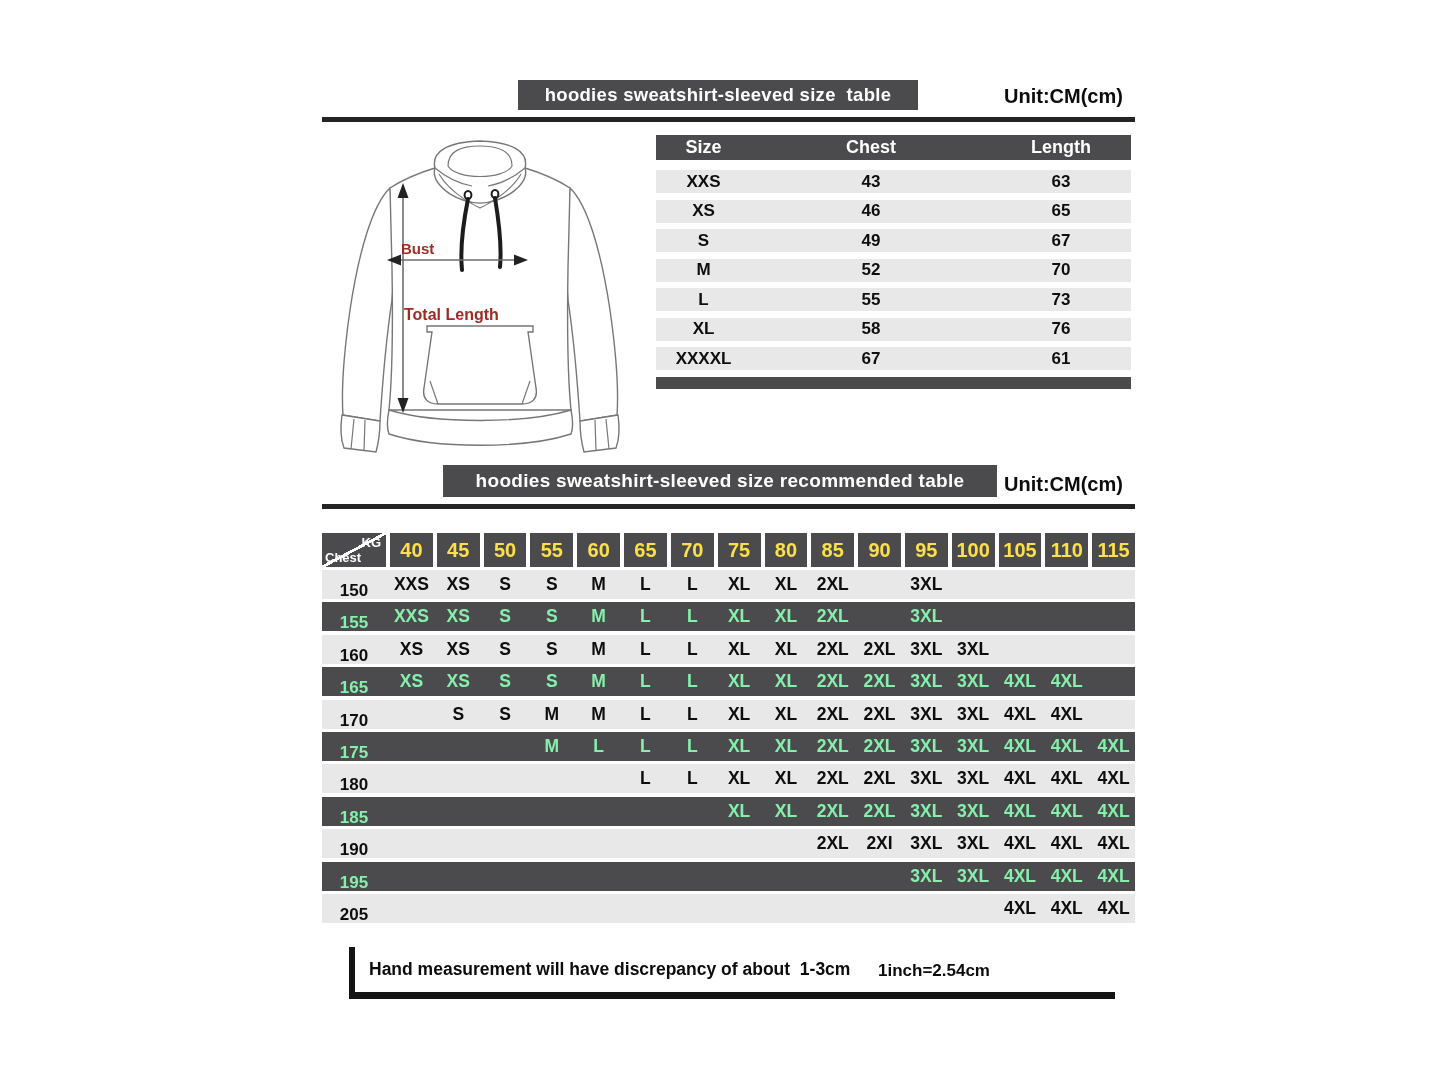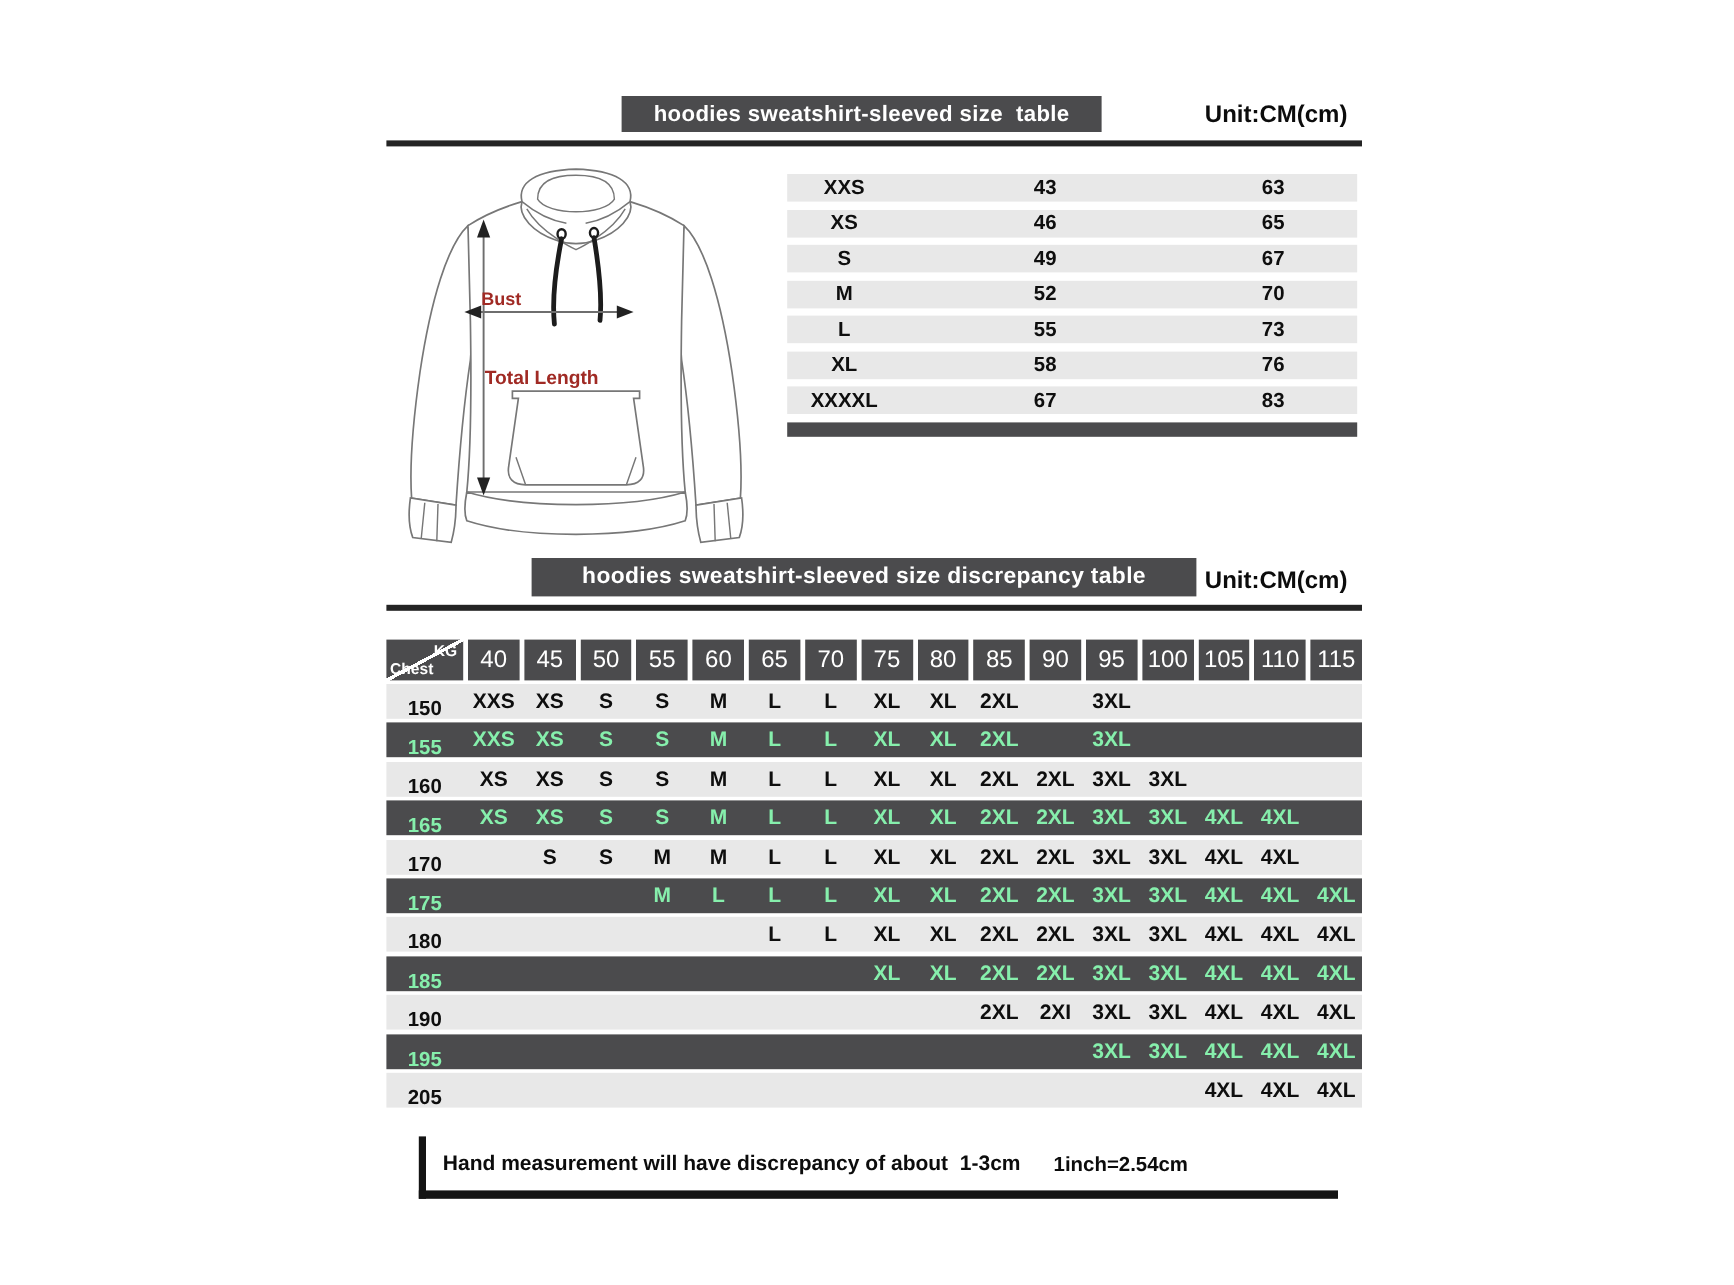--- a/index.html
+++ b/index.html
@@ -45,21 +45,21 @@
   #recTable{position:absolute;left:322px;top:533px;width:813px;}
   .r-head{display:flex;gap:4px;height:34px;margin-bottom:3px;}
   .r-corner{
     width:64px;flex:none;position:relative;color:#fff;font-weight:bold;
     background:linear-gradient(to bottom right,
       var(--dark) calc(50% - 1.4px), #fff calc(50% - 1.4px),
       #fff calc(50% + 1.4px), var(--dark) calc(50% + 1.4px));
   }
   .r-corner .kg{position:absolute;top:2px;right:5px;font-size:13px;}
   .r-corner .hgt{position:absolute;bottom:2px;left:3px;font-size:13px;}
-  .r-hcell{flex:1;background:var(--dark);color:#ffffff;font-weight:normal;font-size:20px;
+  .r-hcell{flex:1;background:var(--dark);color:#fde047;font-weight:bold;font-size:20px;
     display:flex;align-items:center;justify-content:center;}
   .r-row{display:flex;gap:4px;height:29px;margin-bottom:3.4px;align-items:center;
     font-weight:bold;font-size:17.5px;}
   .r-row.light{background:var(--light);color:#0e0e0e;}
   .r-row.dark{background:var(--dark);color:#86efac;}
   .r-label{width:64px;flex:none;text-align:center;font-size:17px;margin-top:13px;}
   .r-cell{flex:1;text-align:center;white-space:nowrap;}
 
   
   #footVert{position:absolute;left:349px;top:947px;width:6px;height:52px;background:#141414;}
@@ -108,20 +108,25 @@
     <polygon class="head" points="68,275 62.5,260 73.5,260"></polygon>
 
     <line class="measure" x1="60" y1="122" x2="185" y2="122"></line>
     <polygon class="head" points="52,122 66,116.5 66,127.5"></polygon>
     <polygon class="head" points="193,122 179,116.5 179,127.5"></polygon>
     <text x="66" y="116" font-size="15">Bust</text>
     <text x="69" y="182" font-size="16">Total Length</text>
   </svg>
 
   <div id="sizeTable">
+    <div class="s-row s-head">
+      <div>Size</div>
+      <div>Chest</div>
+      <div>Length</div>
+    </div>
     <div id="size-rows">
         <div class="s-row s-data">
     <div class="s-c">XXS</div>
     <div class="s-c">43</div>
     <div class="s-c">63</div>
   </div>
         <div class="s-row s-data">
     <div class="s-c">XS</div>
     <div class="s-c">46</div>
     <div class="s-c">65</div>
@@ -142,27 +147,27 @@
     <div class="s-c">73</div>
   </div>
         <div class="s-row s-data">
     <div class="s-c">XL</div>
     <div class="s-c">58</div>
     <div class="s-c">76</div>
   </div>
         <div class="s-row s-data">
     <div class="s-c">XXXXL</div>
     <div class="s-c">67</div>
-    <div class="s-c">83</div>
+    <div class="s-c">61</div>
   </div>
       </div>
     <div id="sizeEndBar"></div>
   </div>
 
-  <div class="titlebar" id="hdr2">hoodies sweatshirt-sleeved size discrepancy table</div>
+  <div class="titlebar" id="hdr2">hoodies sweatshirt-sleeved size recommended table</div>
   <div class="unit" id="unit2">Unit:CM(cm)</div>
   <div class="rule" id="rule2"></div>
 
   <div id="recTable">
     <div class="r-head" id="rec-head">
       <div class="r-corner">
         <span class="kg">KG</span>
         <span class="hgt">Chest</span>
       </div>
     <div class="r-hcell">40</div>

